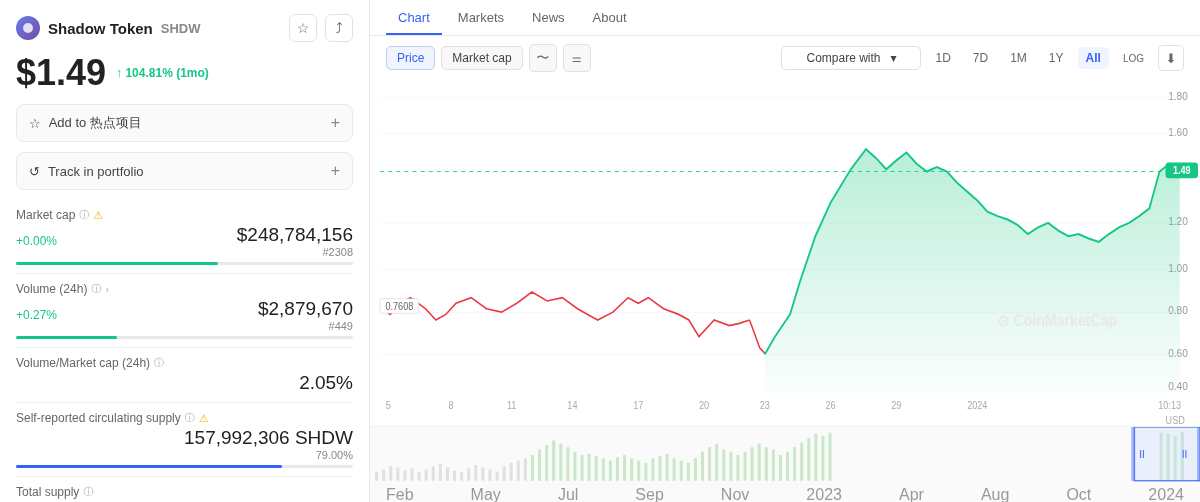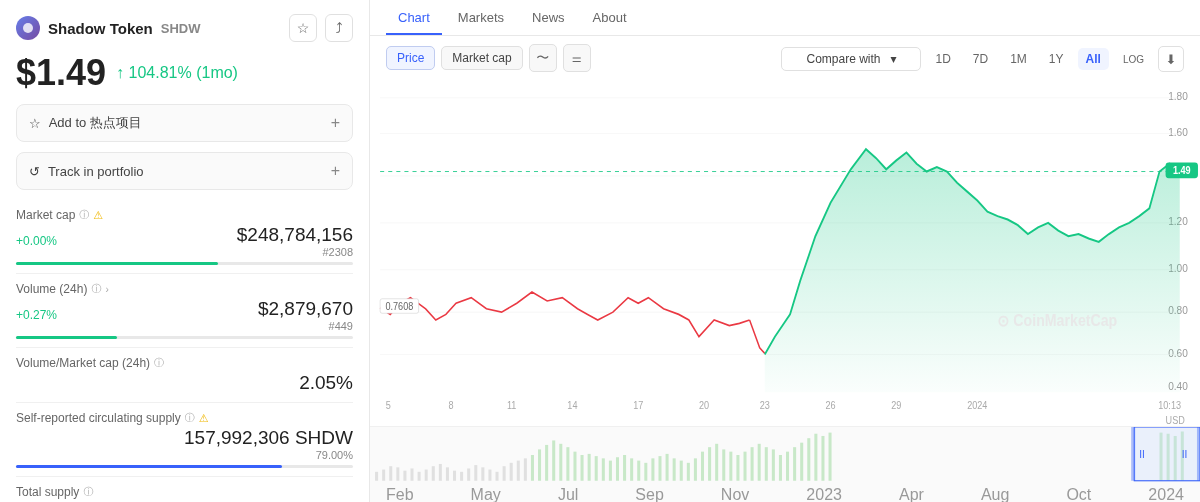--- a/index.html
+++ b/index.html
@@ -11,21 +11,21 @@
     .coin-header { display: flex; align-items: center; justify-content: space-between; }
     .coin-title { display: flex; align-items: center; gap: 8px; font-size: 15px; font-weight: 600; }
     .coin-icon { width: 24px; height: 24px; background: linear-gradient(135deg, #667eea, #764ba2); border-radius: 50%; display: flex; align-items: center; justify-content: center; }
     .coin-icon svg { width: 14px; height: 14px; fill: white; }
     .coin-symbol { color: #888; font-size: 13px; font-weight: 700; }
     .coin-actions { display: flex; gap: 8px; }
     .icon-btn { width: 28px; height: 28px; border: 1px solid #e0e0e0; border-radius: 6px; background: #fff; cursor: pointer; display: flex; align-items: center; justify-content: center; color: #666; font-size: 14px; }
 
     .price-row { display: flex; align-items: center; gap: 10px; }
     .price { font-size: 36px; font-weight: 700; }
-    .price-change { color: #16c784; font-size: 16px; font-weight: 400; }
+    .price-change { color: #16c784; font-size: 12px; font-weight: 700; }
     .price-change::before { content: '↑ '; }
 
     .action-btn { display: flex; align-items: center; justify-content: space-between; border: 1px solid #e8e8e8; border-radius: 8px; padding: 9px 12px; cursor: pointer; background: #fafafa; }
     .action-btn-left { display: flex; align-items: center; gap: 8px; color: #444; font-size: 13px; }
     .action-btn .plus { color: #888; font-size: 16px; }
 
     .stats-section { display: flex; flex-direction: column; gap: 0; }
     .stat-row { padding: 8px 0; border-bottom: 1px solid #f0f0f0; }
     .stat-row:last-child { border-bottom: none; }
     .stat-label { display: flex; align-items: center; gap: 4px; color: #666; font-size: 12px; margin-bottom: 2px; }
@@ -41,21 +41,21 @@
 
     .warn-icon { color: #f0b90b; font-size: 11px; }
 
     
     .right-panel { flex: 1; display: flex; flex-direction: column; }
 
     .tabs-row { display: flex; align-items: center; padding: 12px 16px; border-bottom: 1px solid #e8e8e8; height: 36px; gap: 4px; }
     .tab { padding: 8px 12px; font-size: 13px; cursor: pointer; color: #666; border-bottom: 2px solid transparent; margin-bottom: -1px; }
     .tab.active { color: #3861fb; border-bottom: 2px solid #3861fb; font-weight: 500; }
 
-    .chart-controls { display: flex; align-items: flex-end; justify-content: space-between; padding: 8px 16px; gap: 5px; }
+    .chart-controls { display: flex; align-items: center; justify-content: space-between; padding: 8px 16px; gap: 5px; }
     .chart-controls-left { display: flex; gap: 6px; align-items: center; }
     .ctrl-btn { padding: 4px 10px; border: 1px solid #e0e0e0; border-radius: 5px; font-size: 12px; cursor: pointer; background: #f8f8f8; color: #444; }
     .ctrl-btn.active { background: #f0f4ff; color: #3861fb; border-color: #c0ccf0; }
     .ctrl-icon-btn { width: 28px; height: 28px; border: 1px solid #e0e0e0; border-radius: 5px; background: #f8f8f8; cursor: pointer; display: flex; align-items: center; justify-content: center; color: #666; font-size: 13px; }
     .chart-controls-right { display: flex; gap: 6px; align-items: center; }
     .compare-select { display: flex; align-items: center; gap: 4px; border: 1px solid #e0e0e0; border-radius: 5px; padding: 4px 24px; font-size: 12px; background: #fff; cursor: pointer; color: #444; min-width: 140px; justify-content: space-between; }
     .time-btn { padding: 4px 8px; border: none; border-radius: 5px; font-size: 12px; cursor: pointer; background: transparent; color: #666; }
     .time-btn.active { background: #f0f4ff; color: #3861fb; font-weight: 600; }
     .log-btn { padding: 4px 8px; border: none; border-radius: 5px; font-size: 10px; cursor: pointer; background: transparent; color: #666; }
     .download-btn { width: 26px; height: 26px; border: 1px solid #e0e0e0; border-radius: 5px; background: #fff; cursor: pointer; display: flex; align-items: center; justify-content: center; color: #666; font-size: 13px; }

